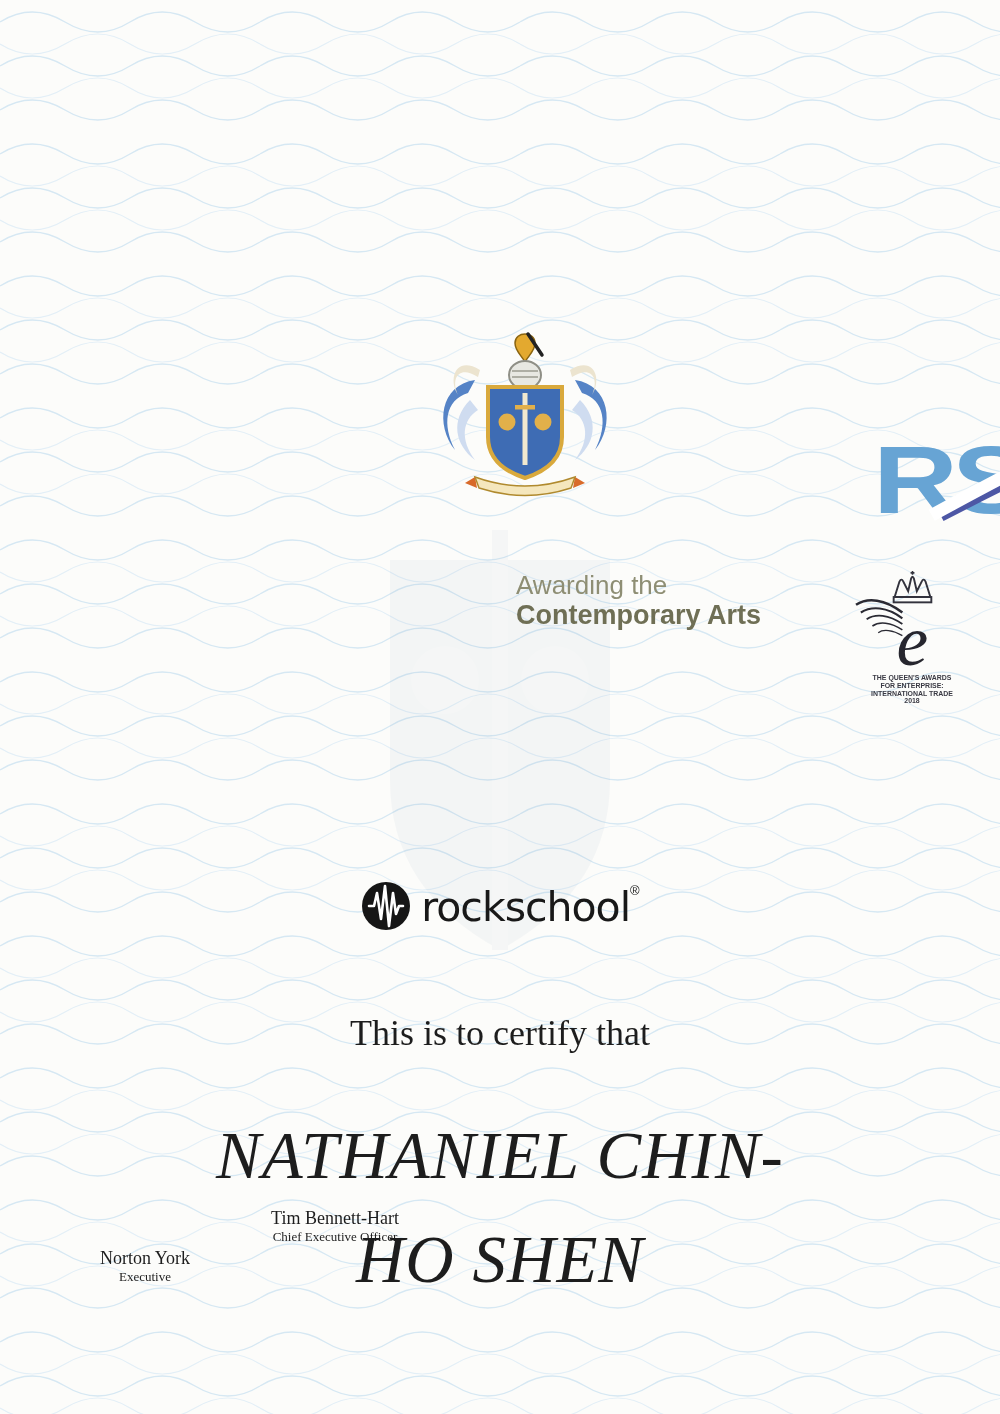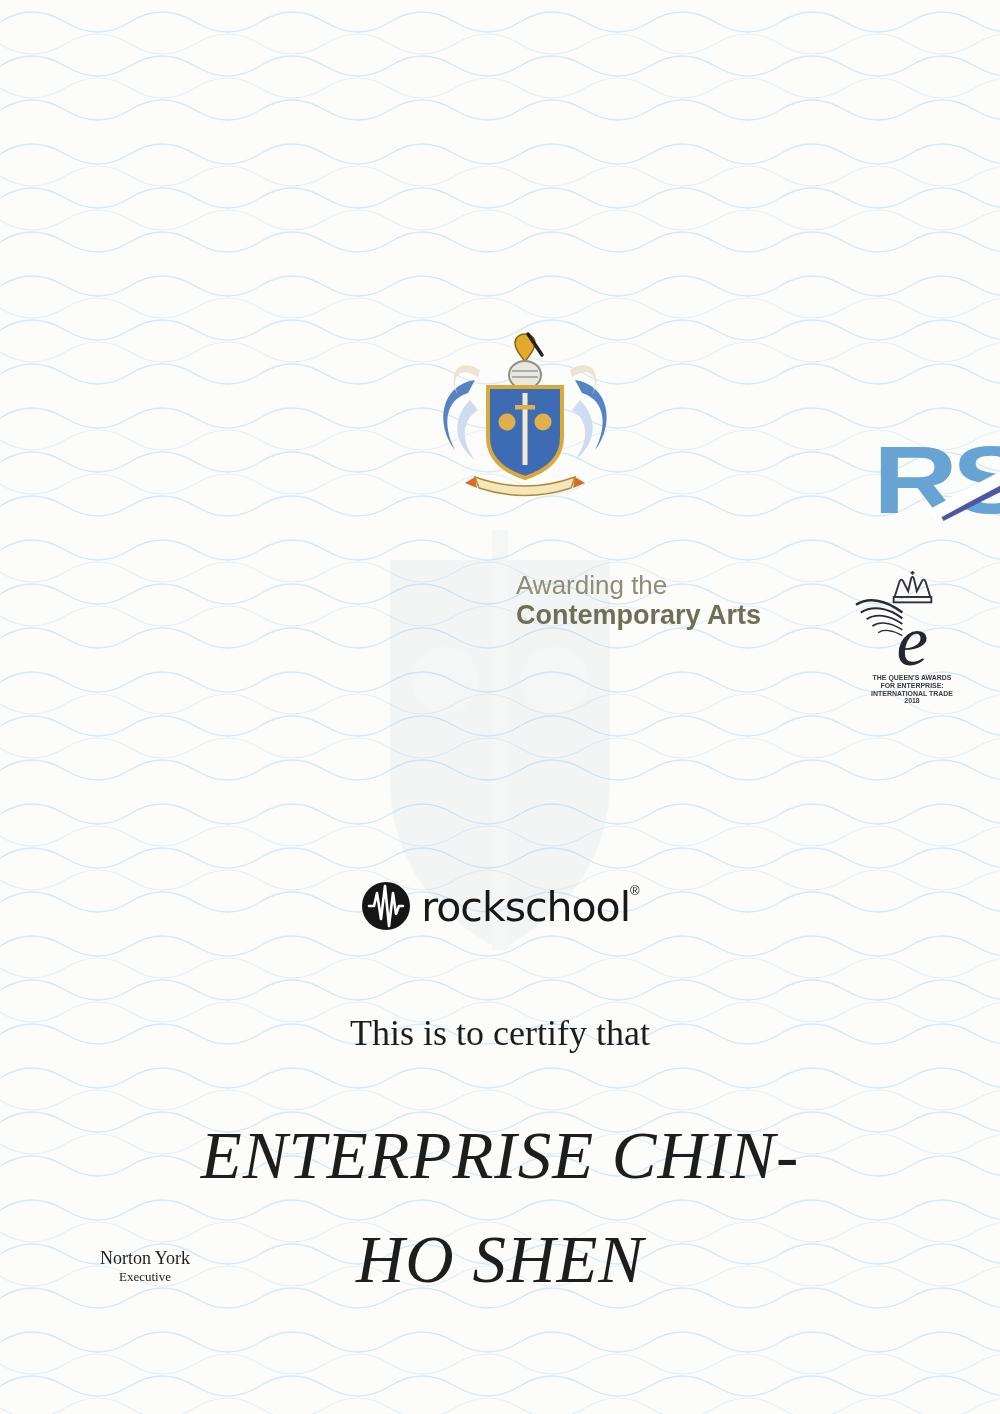--- a/index.html
+++ b/index.html
@@ -120,21 +120,21 @@
       <circle cx="25" cy="25" r="24" fill="#161616"></circle>
       <path d="M8 25 H13 L16 12 L20 38 L24 5 L28 45 L32 12 L35 33 L38 25 H42" stroke="#ffffff" stroke-width="2.6" fill="none" stroke-linejoin="round" stroke-linecap="round"></path>
     </svg>
     <div id="rockschool-text"><span>rockschool</span><span id="rockschool-reg">®</span></div>
   </div>
 
   
   <div class="centered layer" id="certify-line">This is to certify that</div>
 
   <div class="centered layer" id="name-block">
-    <div>ENTERPRISE CHIN-</div>
+    <div>NATHANIEL CHIN-</div>
     <div>HO SHEN</div>
   </div>
 
   
 
   
 
   
 
   
@@ -143,20 +143,24 @@
 
   
   
   <div class="sig-name-block layer" id="sig1-text">
     <div class="sig-name">Norton York</div>
     <div class="sig-title">Executive</div>
   </div>
 
   
   
+  <div class="sig-name-block layer" id="sig2-text">
+    <div class="sig-name">Tim Bennett-Hart</div>
+    <div class="sig-title">Chief Executive Officer</div>
+  </div>
 
   
   
 
   
   
 
   
   
   

